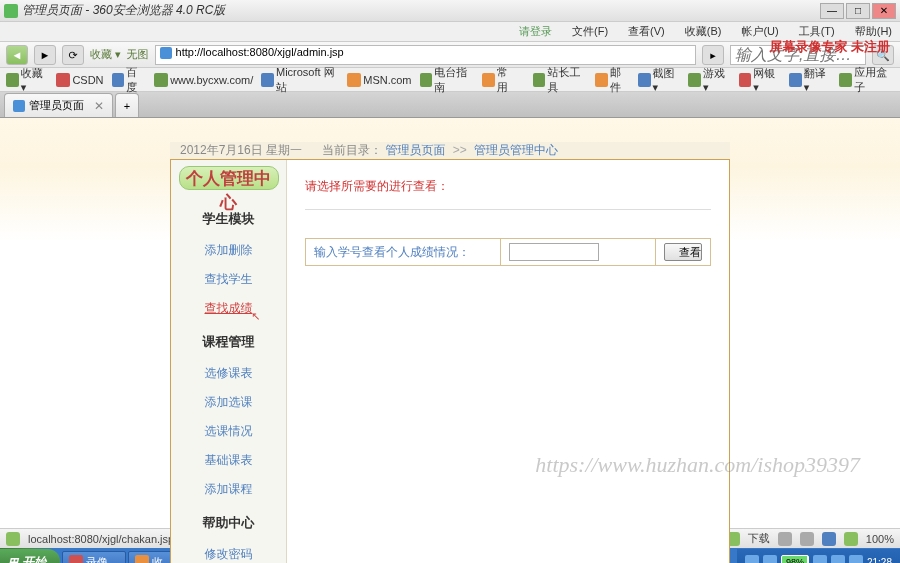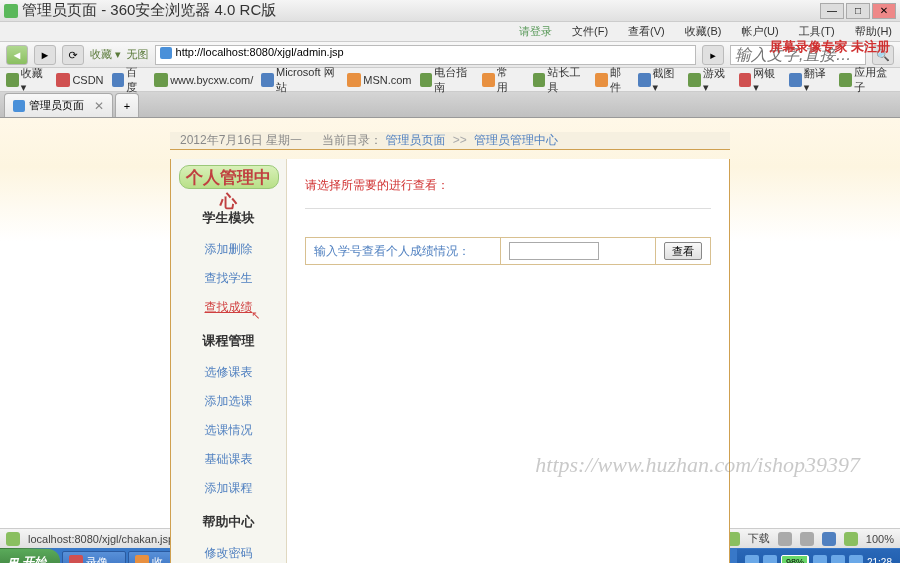--- a/index.html
+++ b/index.html
@@ -1,21 +1,21 @@
 <!DOCTYPE html>
 <html><head>
   <meta charset="utf-8">
   <style>
     * { margin: 0; padding: 0; box-sizing: border-box; }
     body { font-family: "SimSun", "宋体", sans-serif; font-size: 12px; background: #e8e8e8; width: 900px; height: 563px; overflow: hidden; position: relative; }
     
     
     .titlebar { height: 22px; background: linear-gradient(to bottom, #f5f5f5, #e0e0e0); display: flex; align-items: center; padding: 0 4px; border-bottom: 1px solid #ccc; }
     .titlebar-icon { width: 14px; height: 14px; background: #5bb85b; border-radius: 2px; margin-right: 4px; }
-    .titlebar-text { font-size: 15px; color: #333; }
+    .titlebar-text { font-size: 12px; color: #333; font-style: italic; }
     .titlebar-controls { margin-left: auto; display: flex; gap: 2px; }
     .titlebar-btn { width: 24px; height: 16px; background: #ddd; border: 1px solid #aaa; font-size: 10px; text-align: center; line-height: 14px; }
     .titlebar-close { background: #e88; }
     
     
     .menubar { height: 20px; background: #f0f0f0; display: flex; align-items: center; justify-content: flex-end; padding: 0 8px; gap: 20px; border-bottom: 1px solid #ccc; }
     .menu-item { font-size: 11px; color: #333; cursor: pointer; }
     .menu-item.green { color: #5a9a5a; }
     
     
@@ -38,21 +38,21 @@
     .bm-spacer { flex: 1; }
     
     
     .tabbar { height: 26px; background: linear-gradient(to bottom, #d5d5d5, #c0c0c0); display: flex; align-items: flex-end; padding: 0 4px; border-bottom: 1px solid #999; }
     .tab { height: 24px; background: linear-gradient(to bottom, #f8f8f8, #e8e8e8); border: 1px solid #aaa; border-bottom: none; border-radius: 4px 4px 0 0; padding: 0 8px; display: flex; align-items: center; gap: 4px; font-size: 11px; margin-right: 2px; }
     .tab-icon { width: 12px; height: 12px; background: #4a90d9; border-radius: 2px; }
     .tab-close { color: #888; font-size: 12px; margin-left: 6px; }
     .tab-new { width: 24px; justify-content: center; }
     
     
-    .content { height: 410px; background: linear-gradient(to bottom, #fff8e8 0%, #fdf5e0 12%, #fff 30%); padding: 2px; display: flex; flex-direction: column; align-items: center; position: relative; gap: 9px; }
+    .content { height: 410px; background: linear-gradient(to bottom, #fff8e8 0%, #fdf5e0 12%, #fff 30%); padding: 12px; display: flex; flex-direction: column; align-items: center; position: relative; }
     .content-header { width: 560px; height: 24px; margin-top: 12px; display: flex; align-items: center; padding: 0 10px; font-size: 12px; color: #888; background: #f6f0e0; border-bottom: 1px solid #cfa050; }
     .date-text { color: #888; }
     .breadcrumb { margin-left: 20px; }
     .breadcrumb .link { color: #5080c0; }
     .breadcrumb .sep { color: #aaa; margin: 0 4px; }
     
     .main-panel { width: 560px; display: flex; border: 1px solid #cfa050; border-top: none; }
     .sidebar { width: 116px; background: #f6f6f0; border-right: 1px solid #e0d8c0; display: flex; flex-direction: column; align-items: center; padding: 6px 0 20px 0; }
     .sidebar-title { width: 100px; height: 24px; background: linear-gradient(to bottom, #d8f0b8, #b8e088); border: 1px solid #9ac878; border-radius: 10px; text-align: center; line-height: 24px; font-size: 17px; color: #c04040; font-weight: bold; margin-bottom: 10px; }
     .sidebar-heading { font-size: 13px; color: #333; font-weight: bold; margin: 10px 0 8px 0; }
@@ -60,21 +60,21 @@
     .sidebar-link.active { color: #d04040; text-decoration: underline; position: relative; }
     .cursor-pointer { position: absolute; right: -8px; bottom: -6px; font-size: 11px; }
     
     .main-content { flex: 1; background: #fff; padding: 18px 18px; }
     .prompt-text { color: #d03030; font-size: 12px; margin-bottom: 14px; }
     .divider { border-top: 1px solid #ddd; margin-bottom: 28px; }
     .query-table { width: 100%; border-collapse: collapse; }
     .query-table td { border: 1px solid #d8c090; padding: 4px 8px; font-size: 12px; vertical-align: middle; height: 24px; }
     .query-label { color: #5080c0; width: 195px; }
     .query-input { width: 90px; height: 18px; border: 1px solid #aaa; font-size: 11px; }
-    .query-btn { width: 38px; height: 18px; border: 1px solid #888; background: linear-gradient(to bottom,#f8f8f8,#e0e0e0); font-size: 11px; border-radius: 2px; }
+    .query-btn { width: 38px; height: 18px; border: 1px solid #888; background: linear-gradient(to bottom,#f8f8f8,#e0e0e0); font-size: 11px; border-radius: 2px; text-align: right; }
     
     .watermark { position: absolute; bottom: 50px; right: 40px; font-size: 22px; color: rgba(120,120,120,0.4); font-style: italic; font-family: serif; }
     
     
     .statusbar { height: 20px; background: linear-gradient(to bottom, #f5f5f5, #e0e0e0); display: flex; align-items: center; padding: 0 6px; gap: 8px; font-size: 11px; color: #444; border-top: 1px solid #ccc; }
     .status-spacer { flex: 1; }
     .status-icon { width: 14px; height: 14px; background: #8abf60; border-radius: 3px; display: inline-block; }
     .status-icon.blue { background: #5080c0; }
     .status-icon.gray { background: #aaa; }
     

